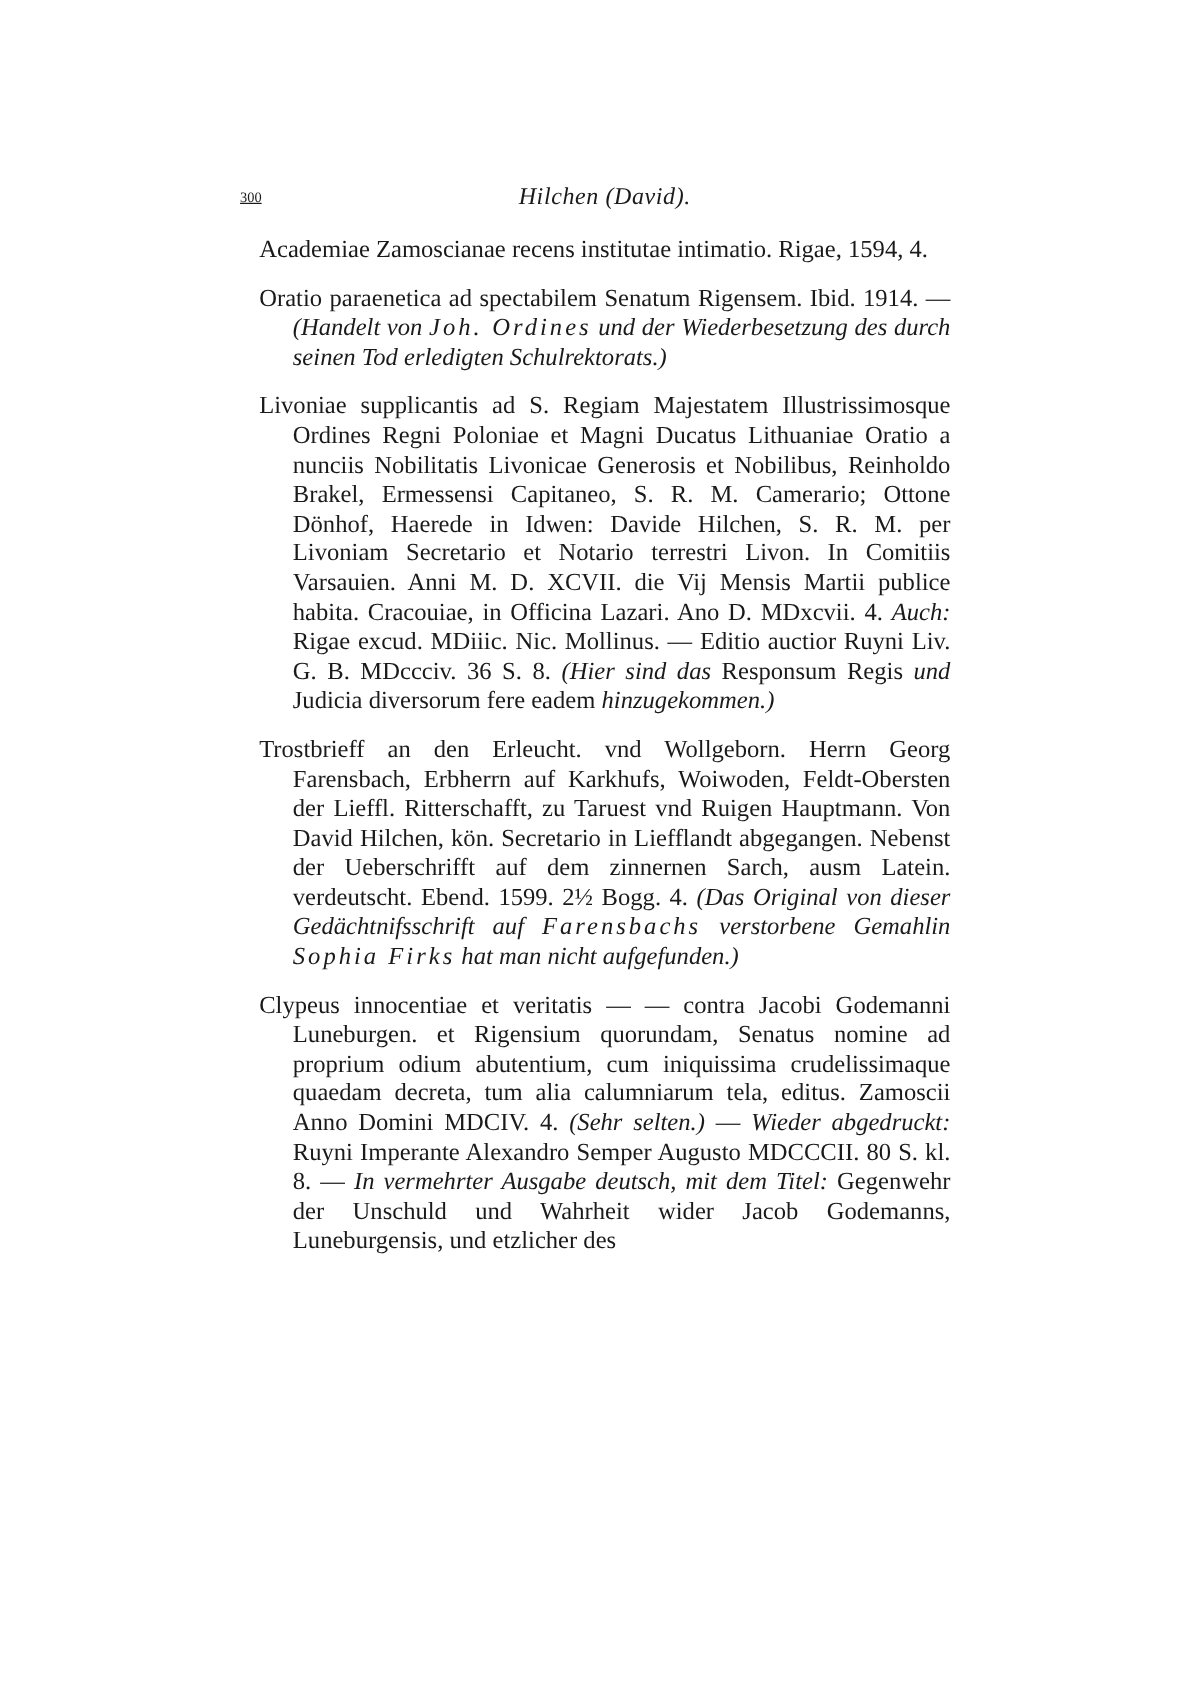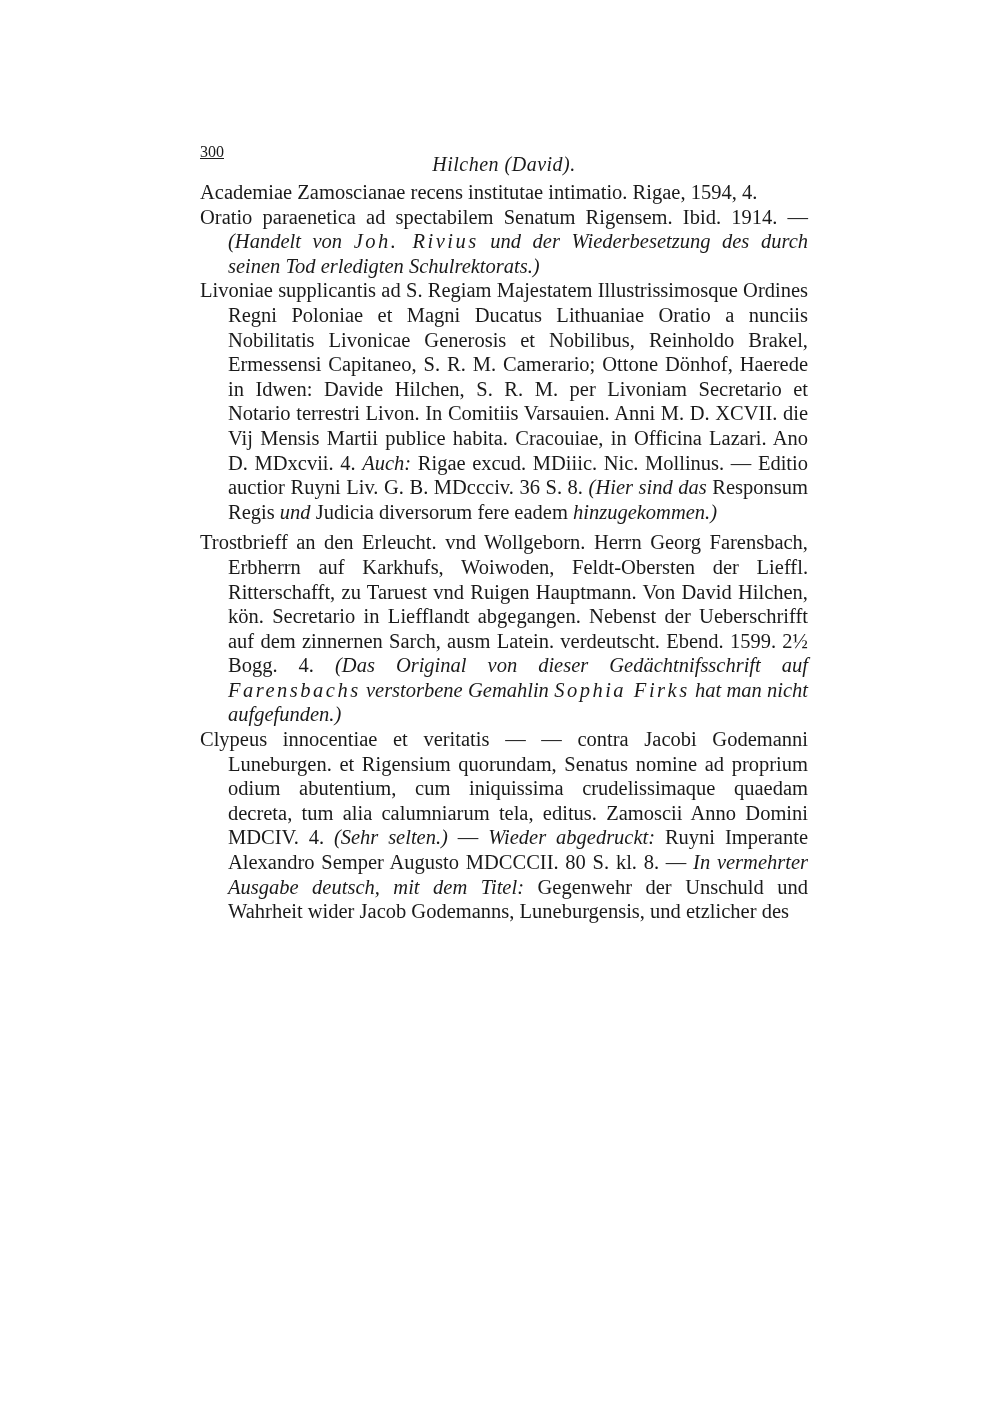--- a/index.html
+++ b/index.html
@@ -3,35 +3,35 @@
 <meta charset="utf-8">
 <style>
   html, body { margin: 0; padding: 0; background: #ffffff; }
   body { width: 1000px; height: 1419px; position: relative; overflow: hidden; }
   .page {
     position: absolute; left: 200px; top: 140px; width: 608px;
     font-family: "Liberation Serif", "DejaVu Serif", serif;
     color: #1a1a1a; font-size: 20.5px; line-height: 24.6px;
   }
   .header { position: relative; height: 40px; }
-  .pagenum { position: absolute; left: 0; top: 0; font-size: 16px; text-decoration: underline; }
+  .pagenum { position: absolute; left: 0; top: 12px; font-size: 12px; text-decoration: underline; }
   .running-title { position: absolute; left: 0; right: 0; top: 12px; text-align: center; font-size: 20px; letter-spacing: 0.5px; font-style: italic; }
-  .entry { text-align: justify; text-align-last: left; padding-left: 28px; text-indent: -28px; margin: 0; }
+  .entry { text-align: justify; text-align-last: left; padding-left: 28px; text-indent: -28px; margin: 16px; }
   .entry.gap { margin-top: 6px; }
   .entry i { font-style: italic; }
   .sp { letter-spacing: 2.5px; }
 </style>
 </head>
 <body>
 
 <div class="page">
   <div class="header">
     <span class="pagenum">300</span>
     <span class="running-title sc">Hilchen (David).</span>
   </div>
   <div id="entries">
       <p class="entry"><span>Academiae Zamoscianae recens institutae intimatio. Rigae, 1594, 4.</span></p>
-      <p class="entry"><span>Oratio paraenetica ad spectabilem Senatum Rigensem. Ibid. 1914. — </span><i>(Handelt von </i><i class="sp">Joh. Rivius</i><i> und der Wiederbesetzung des durch seinen Tod erledigten Schulrektorats.)</i></p>
+      <p class="entry"><span>Oratio paraenetica ad spectabilem Senatum Rigensem. Ibid. 1914. — </span><i>(Handelt von </i><i class="sp">Joh. Ordines</i><i> und der Wiederbesetzung des durch seinen Tod erledigten Schulrektorats.)</i></p>
       <p class="entry"><span>Livoniae supplicantis ad S. Regiam Majestatem Illustrissimosque Ordines Regni Poloniae et Magni Ducatus Lithuaniae Oratio a nunciis Nobilitatis Livonicae Generosis et Nobilibus, Reinholdo Brakel, Ermessensi Capitaneo, S. R. M. Camerario; Ottone Dönhof, Haerede in Idwen: Davide Hilchen, S. R. M. per Livoniam Secretario et Notario terrestri Livon. In Comitiis Varsauien. Anni M. D. XCVII. die Vij Mensis Martii publice habita. Cracouiae, in Officina Lazari. Ano D. MDxcvii. 4. </span><i>Auch:</i><span> Rigae excud. MDiiic. Nic. Mollinus. — Editio auctior Ruyni Liv. G. B. MDccciv. 36 S. 8. </span><i>(Hier sind das</i><span> Responsum Regis </span><i>und</i><span> Judicia diversorum fere eadem </span><i>hinzugekommen.)</i></p>
       <p class="entry gap"><span>Trostbrieff an den Erleucht. vnd Wollgeborn. Herrn Georg Farensbach, Erbherrn auf Karkhufs, Woiwoden, Feldt-Obersten der Lieffl. Ritterschafft, zu Taruest vnd Ruigen Hauptmann. Von David Hilchen, kön. Secretario in Liefflandt abgegangen. Nebenst der Ueberschrifft auf dem zinnernen Sarch, ausm Latein. verdeutscht. Ebend. 1599. 2½ Bogg. 4. </span><i>(Das Original von dieser Gedächtnifsschrift auf </i><i class="sp">Farensbachs</i><i> verstorbene Gemahlin </i><i class="sp">Sophia Firks</i><i> hat man nicht aufgefunden.)</i></p>
       <p class="entry"><span>Clypeus innocentiae et veritatis — — contra Jacobi Godemanni Luneburgen. et Rigensium quorundam, Senatus nomine ad proprium odium abutentium, cum iniquissima crudelissimaque quaedam decreta, tum alia calumniarum tela, editus. Zamoscii Anno Domini MDCIV. 4. </span><i>(Sehr selten.)</i><span> — </span><i>Wieder abgedruckt:</i><span> Ruyni Imperante Alexandro Semper Augusto MDCCCII. 80 S. kl. 8. — </span><i>In vermehrter Ausgabe deutsch, mit dem Titel:</i><span> Gegenwehr der Unschuld und Wahrheit wider Jacob Godemanns, Luneburgensis, und etzlicher des</span></p>
     </div>
 </div>
 
 </body></html>

